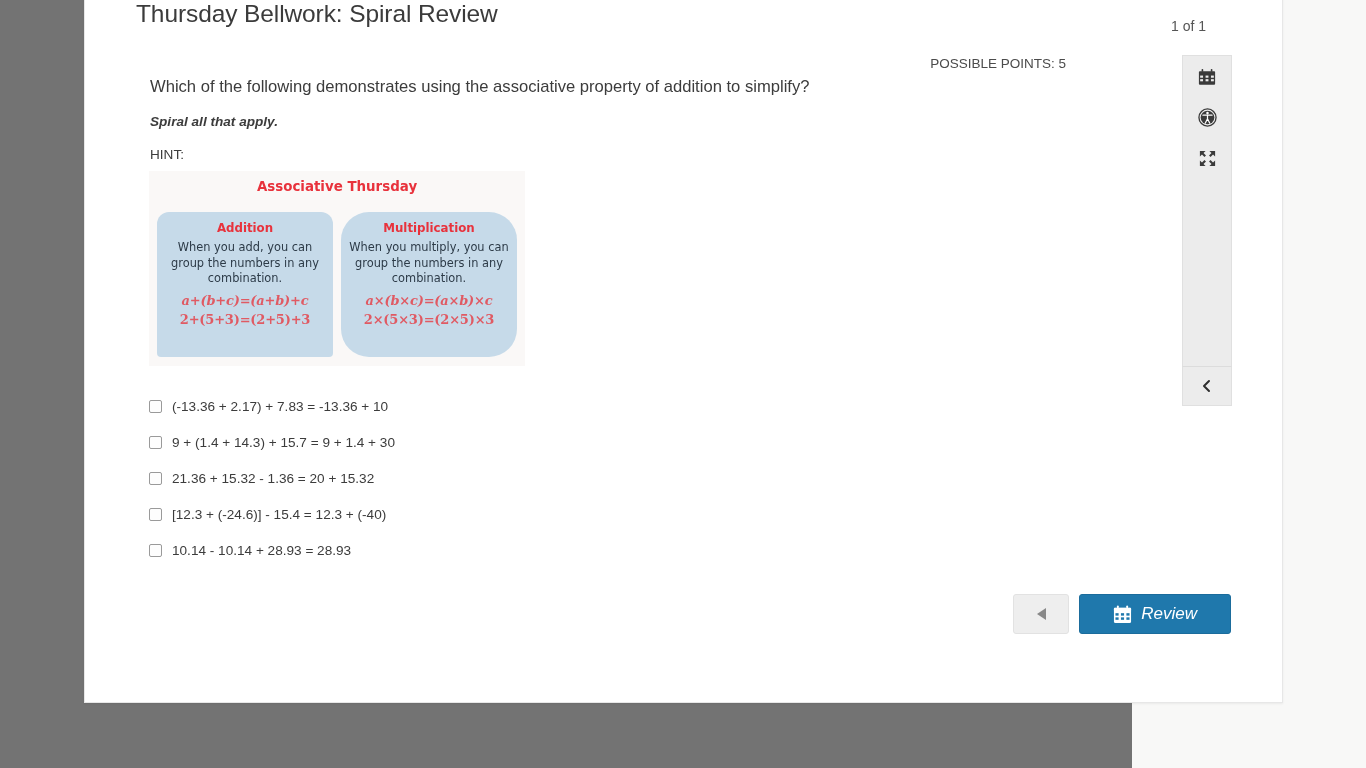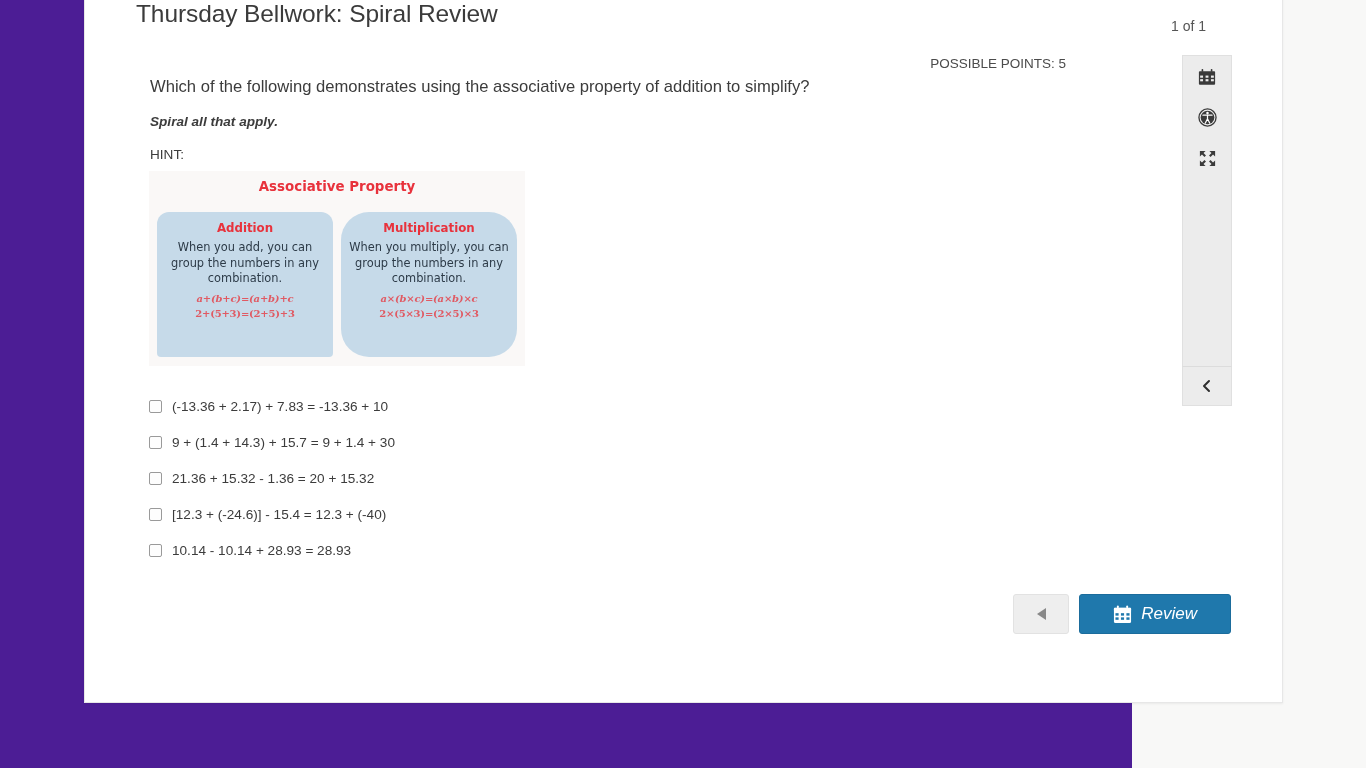--- a/index.html
+++ b/index.html
@@ -9,21 +9,21 @@
     height: 768px;
     background: #f8f8f7;
     font-family: "Liberation Sans", sans-serif;
     overflow: hidden;
   }
 
   #page {
     position: relative;
     width: 1132px;
     height: 768px;
-    background: #4c1d95;
+    background: #737373;
   }
 
   
   .assessment-card {
     position: absolute;
     left: 84px;
     top: -14px;
     width: 1199px;
     height: 717px;
     background: #ffffff;
@@ -149,21 +149,21 @@
   .hint-col-text {
     text-align: center;
     font-size: 11.4px;
     color: #2d3b48;
     line-height: 1.33;
     padding: 0 8px;
     font-family: "DejaVu Sans", sans-serif;
   }
   .hint-formula {
     text-align: center;
-    font-size: 10px;
+    font-size: 13px;
     color: #e05a63;
     font-family: "DejaVu Serif", serif;
     font-style: italic;
     font-weight: bold;
     margin-top: 7px;
     letter-spacing: -0.2px;
   }
   .hint-formula.num {
     font-style: normal;
     margin-top: 4px;
@@ -294,21 +294,21 @@
 
       <div class="points-row">
         <div class="possible-points">POSSIBLE POINTS: 5</div>
       </div>
 
       <div class="question-stem">Which of the following demonstrates using the associative property of addition to simplify?</div>
       <div class="select-note">Spiral all that apply.</div>
       <div class="hint-label">HINT:</div>
 
       <div class="hint-figure">
-        <div class="hint-title">Associative Property</div>
+        <div class="hint-title">Associative Thursday</div>
 
         <div class="hint-col left">
           <div class="hint-col-title">Addition</div>
           <div class="hint-col-text">When you add, you can group the numbers in any combination.</div>
           <div class="hint-formula">a+(b+c)=(a+b)+c</div>
           <div class="hint-formula num">2+(5+3)=(2+5)+3</div>
         </div>
 
         <div class="hint-col right">
           <div class="hint-col-title">Multiplication</div>

